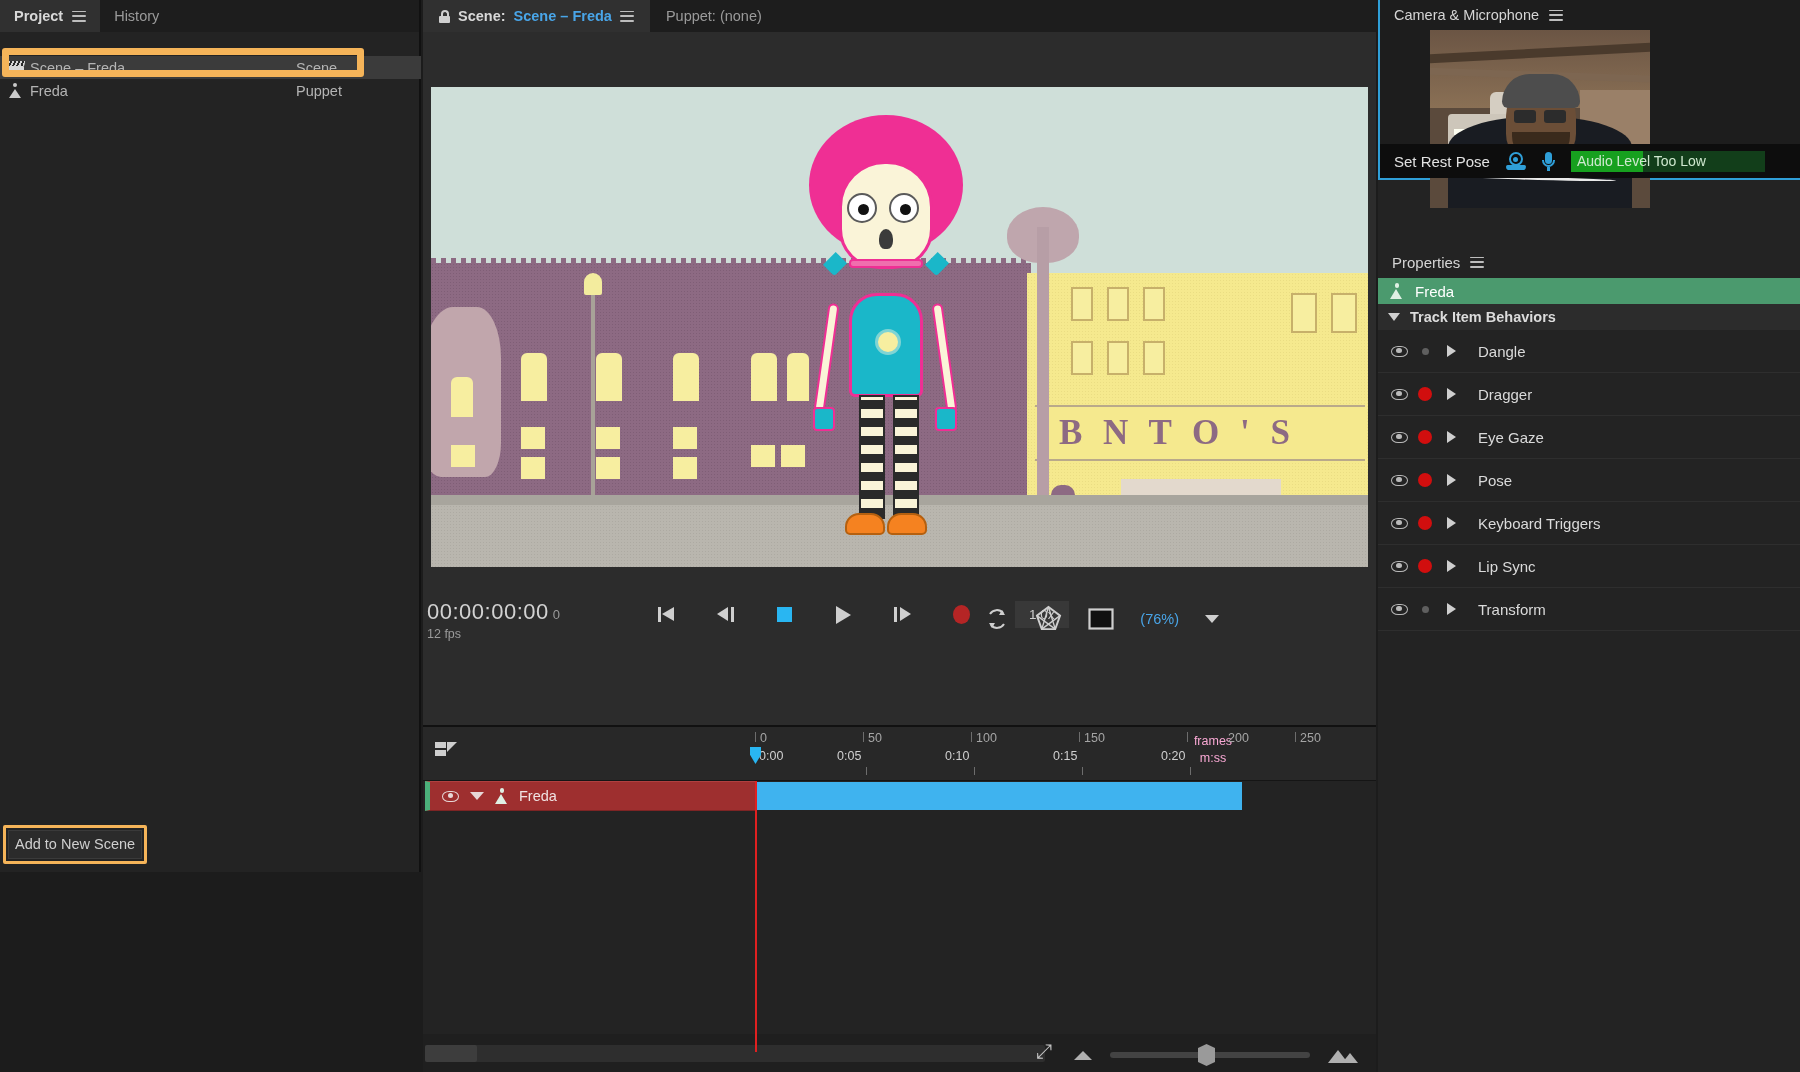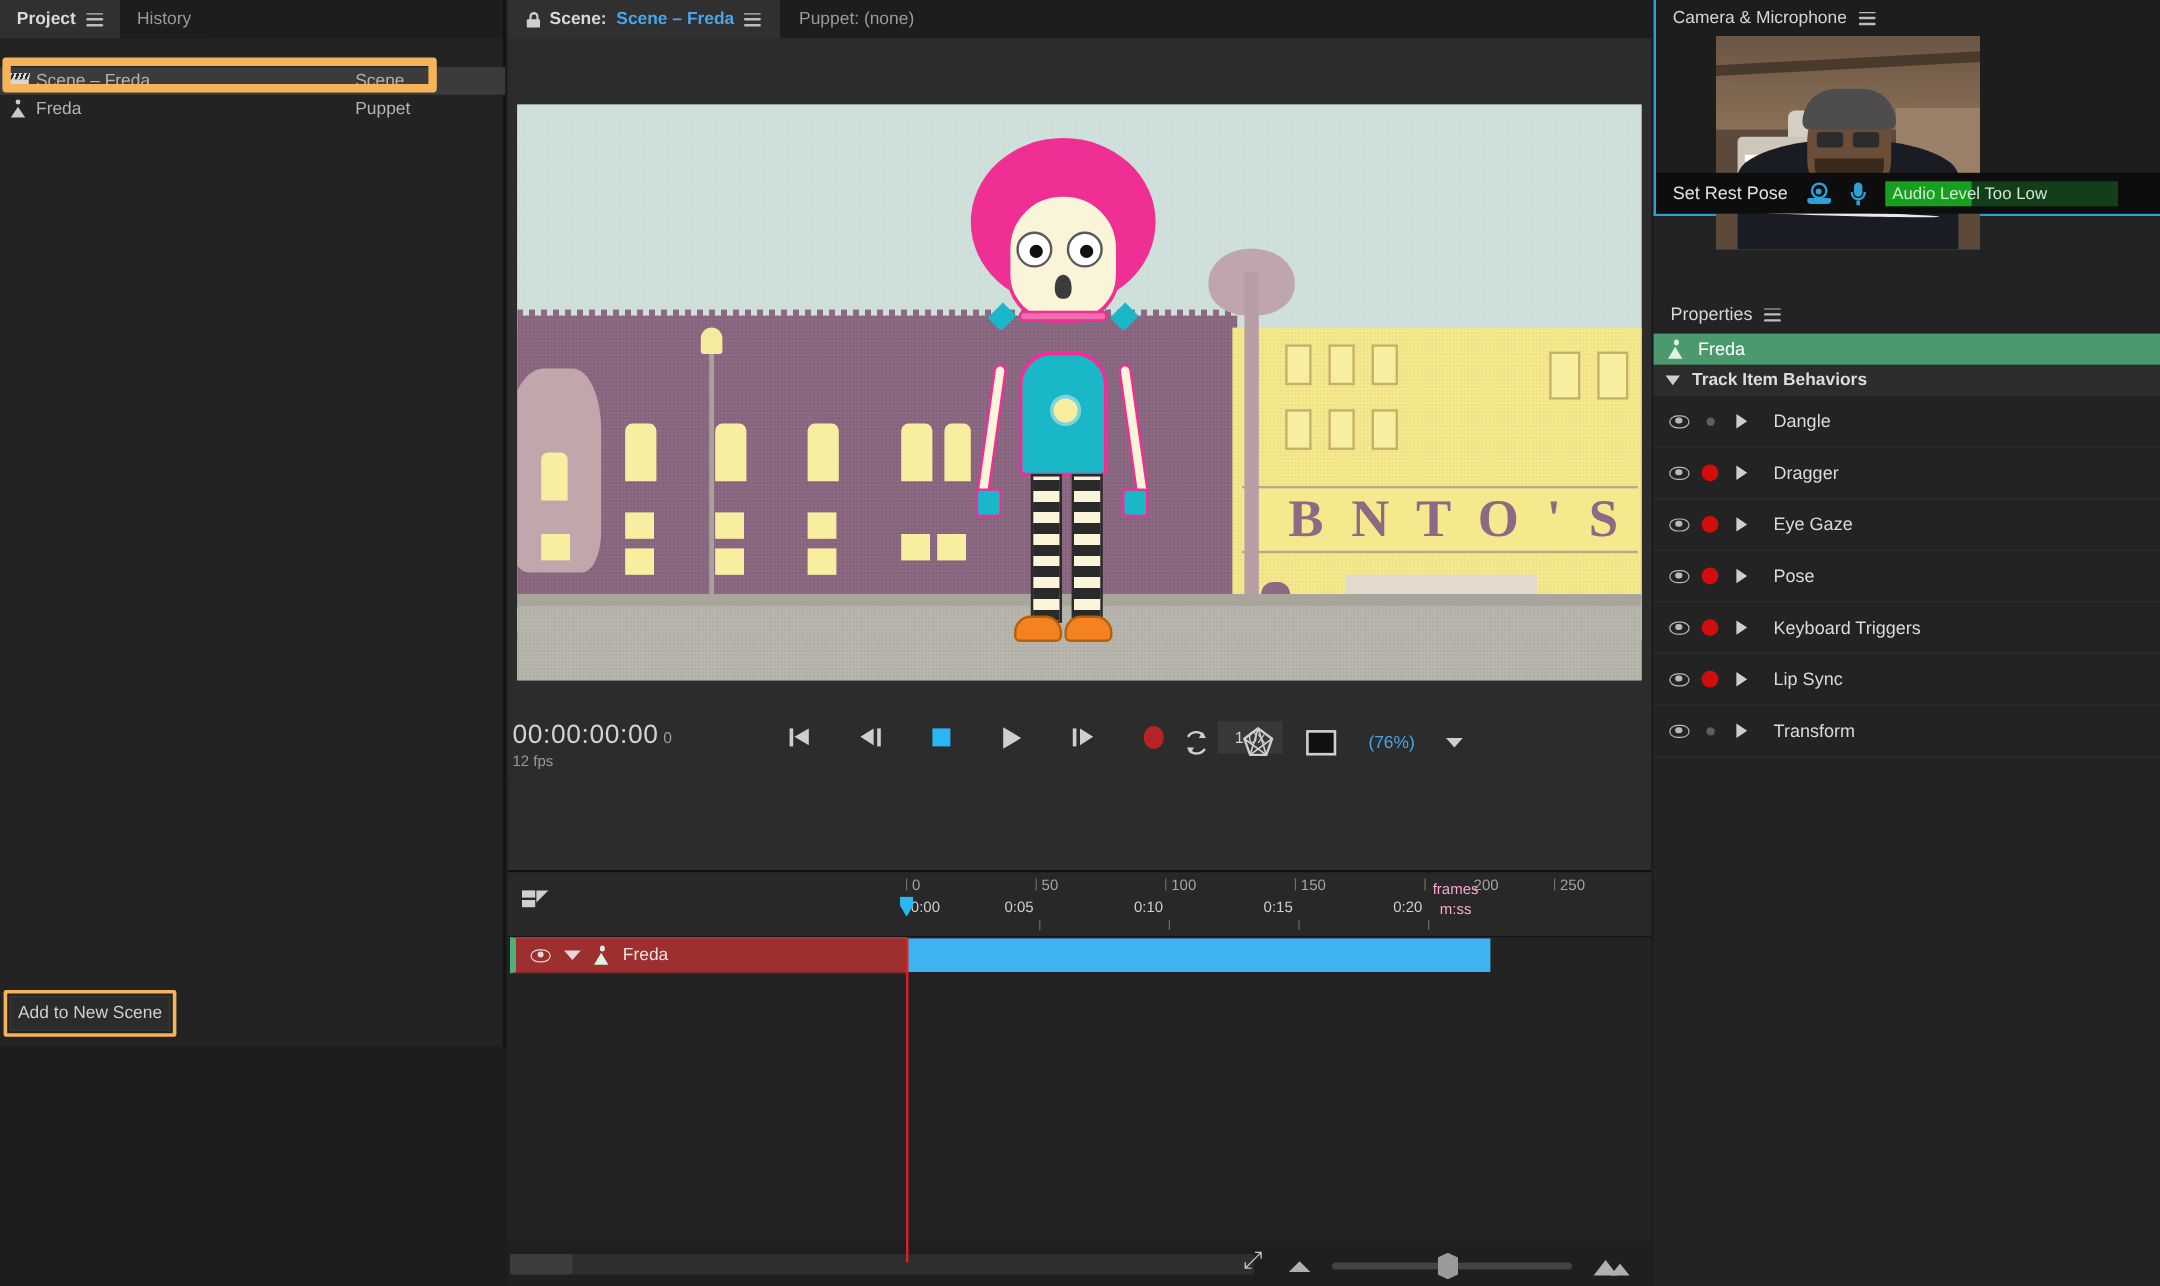--- a/index.html
+++ b/index.html
@@ -126,22 +126,22 @@
     background-image: radial-gradient(#cfc06a 0.7px, transparent 0.8px); background-size: 3px 3px; }
   .ground { position:absolute; left:0; bottom:0; right:0; height:62px; background:#b9b6ae; }
   .ground::after { content:""; position:absolute; inset:0; opacity:.4;
     background-image: radial-gradient(#9a978f 0.7px, transparent 0.8px); background-size: 3px 3px; }
   .sidewalk { position:absolute; left:0; bottom:62px; right:0; height:10px; background:#a8a59d; }
   .win { position:absolute; background:#f7eea0; }
   .win.arch { border-radius: 6px 6px 0 0; }
   .sign-band { position:absolute; left:604px; top:318px; width:330px; height:56px; background:#f5e98e;
     border-top:2px solid #b9a98a; border-bottom:2px solid #b9a98a; }
   .sign-text { position:absolute; left:628px; top:322px; width:310px; height:48px;
-    font-family:"Liberation Serif", serif; font-weight:bold; font-size:44px; letter-spacing:6px;
-    color:#8d6a83; line-height:48px;text-align:center; }
+    font-family:"Liberation Serif", serif; font-weight:bold; font-size:35px; letter-spacing:6px;
+    color:#8d6a83; line-height:48px; }
   .lamp-post { position:absolute; left:160px; top:196px; width:4px; height:268px; background:#a8a298; }
   .lamp-head { position:absolute; left:153px; top:186px; width:18px; height:22px; background:#f3ec9e;
     border-radius: 9px 9px 2px 2px; }
   .palm-trunk { position:absolute; left:606px; top:140px; width:12px; height:320px; background:#b79ea6; }
   .palm-top { position:absolute; left:576px; top:120px; width:72px; height:56px; background:#bfa6ad;
     border-radius: 50% 50% 45% 45%; }
   .bush { position:absolute; left:-10px; top:220px; width:80px; height:170px; background:#c1a6ac;
     border-radius: 40% 30% 20% 25%; }
   .awning { position:absolute; left:690px; top:392px; width:160px; height:48px; background:#e3d9cd; }
   .door { position:absolute; left:620px; top:398px; width:24px; height:62px; background:#8d6a83;

